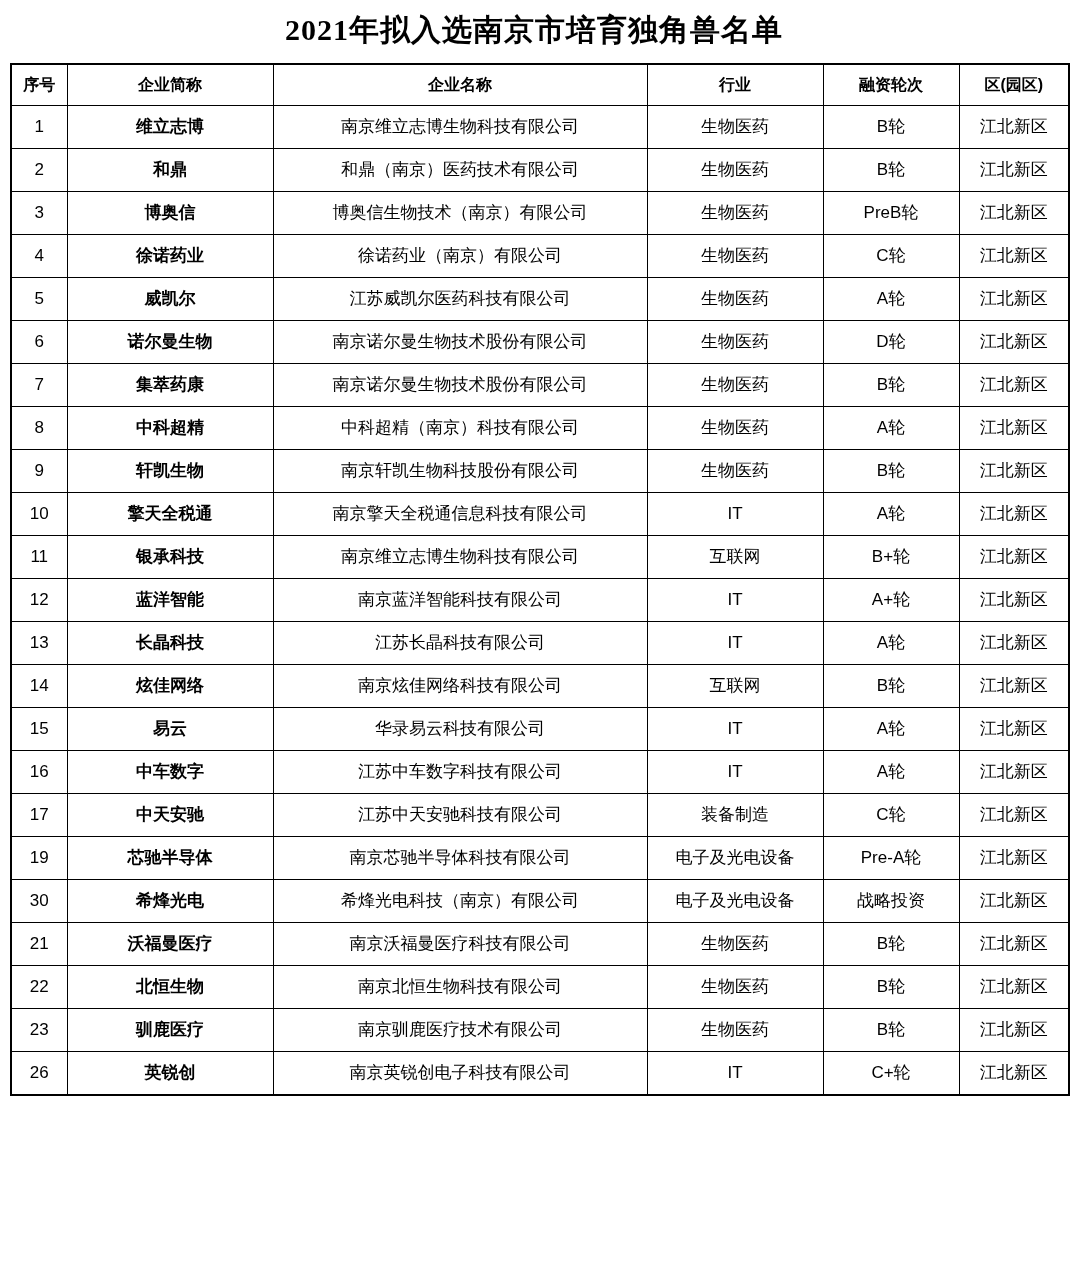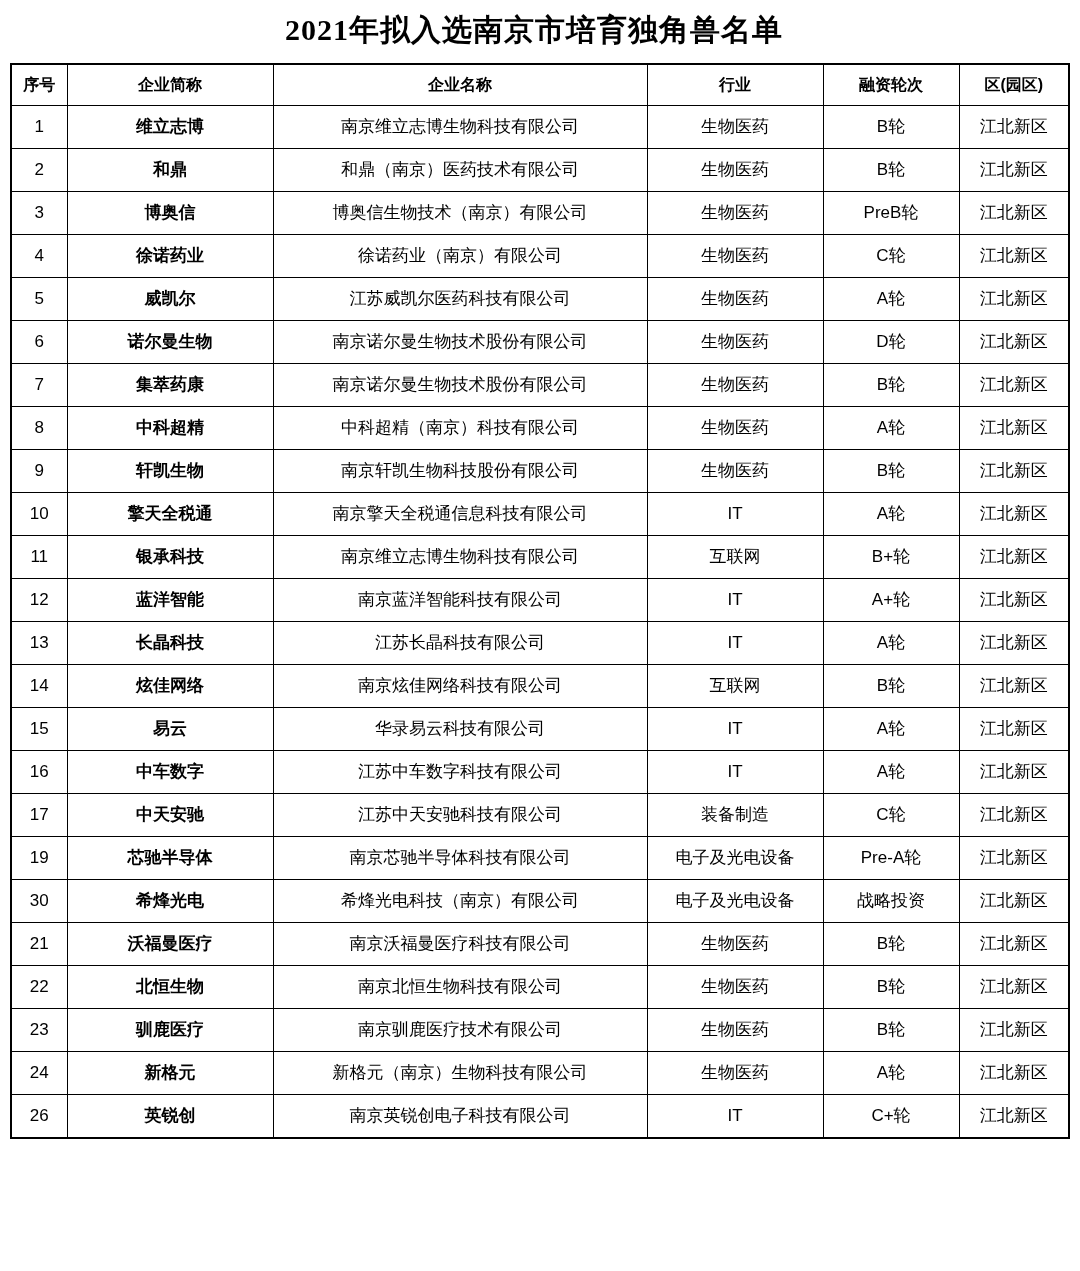--- a/index.html
+++ b/index.html
@@ -266,28 +266,20 @@
         </tr>
         <tr>
           <td class="idx">23</td>
           <td class="short-name">驯鹿医疗</td>
           <td class="full-name">南京驯鹿医疗技术有限公司</td>
           <td class="industry">生物医药</td>
           <td class="round">B轮</td>
           <td class="zone">江北新区</td>
         </tr>
         <tr>
-          <td class="idx">24</td>
-          <td class="short-name">新格元</td>
-          <td class="full-name">新格元（南京）生物科技有限公司</td>
-          <td class="industry">生物医药</td>
-          <td class="round">A轮</td>
-          <td class="zone">江北新区</td>
-        </tr>
-        <tr>
           <td class="idx">26</td>
           <td class="short-name">英锐创</td>
           <td class="full-name">南京英锐创电子科技有限公司</td>
           <td class="industry">IT</td>
           <td class="round">C+轮</td>
           <td class="zone">江北新区</td>
         </tr>
       </tbody>
   </table>
 

